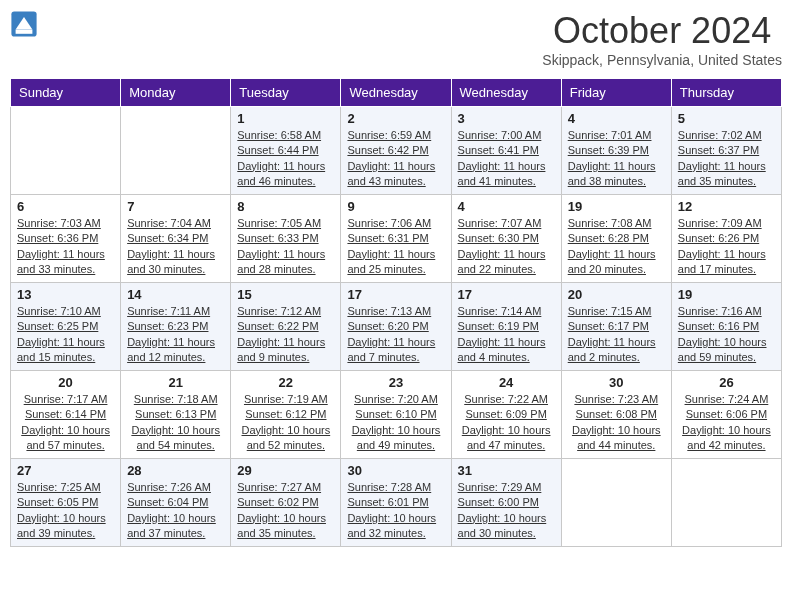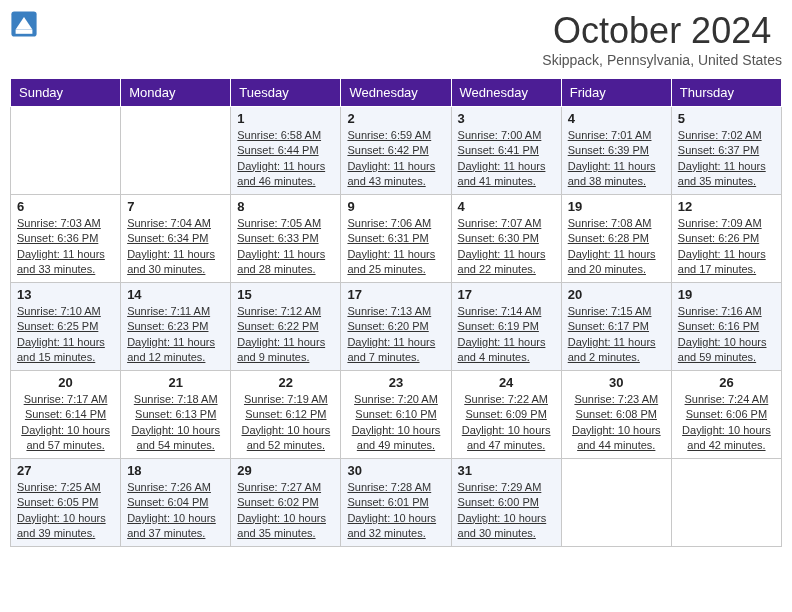--- a/index.html
+++ b/index.html
@@ -240,21 +240,21 @@
           <div class="day-number">26</div>
           <div class="day-info">Sunrise: 7:24 AM<br>Sunset: 6:06 PM<br>Daylight: 10 hours and 42 minutes.</div>
         </td>
       </tr>
       <tr class="row-5">
         <td>
           <div class="day-number">27</div>
           <div class="day-info">Sunrise: 7:25 AM<br>Sunset: 6:05 PM<br>Daylight: 10 hours and 39 minutes.</div>
         </td>
         <td>
-          <div class="day-number">18</div>
+          <div class="day-number">28</div>
           <div class="day-info">Sunrise: 7:26 AM<br>Sunset: 6:04 PM<br>Daylight: 10 hours and 37 minutes.</div>
         </td>
         <td>
           <div class="day-number">29</div>
           <div class="day-info">Sunrise: 7:27 AM<br>Sunset: 6:02 PM<br>Daylight: 10 hours and 35 minutes.</div>
         </td>
         <td>
           <div class="day-number">30</div>
           <div class="day-info">Sunrise: 7:28 AM<br>Sunset: 6:01 PM<br>Daylight: 10 hours and 32 minutes.</div>
         </td>

